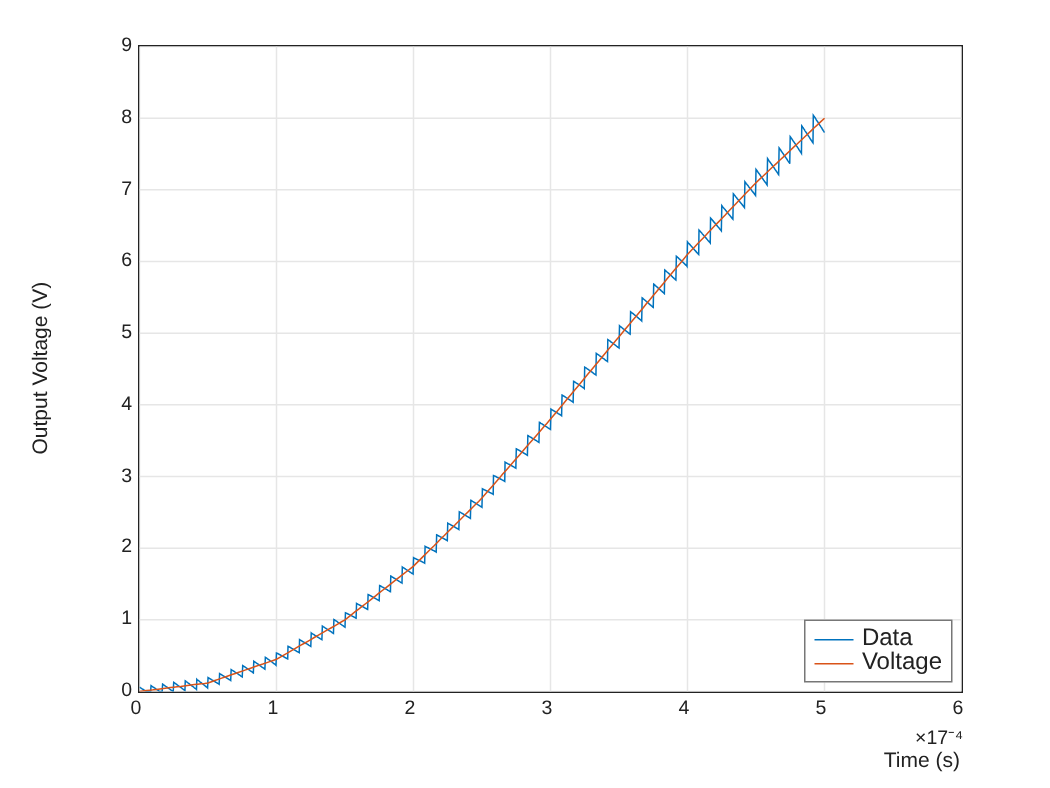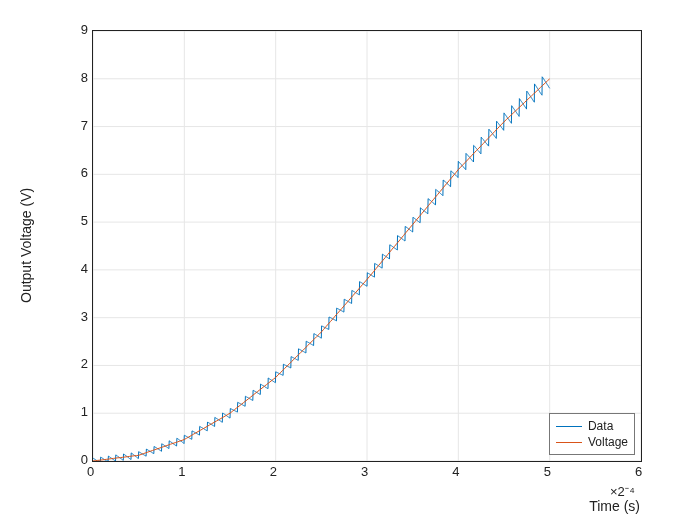--- a/index.html
+++ b/index.html
@@ -3,21 +3,21 @@
 <meta charset="utf-8">
 <style>
   html,body{margin:0;padding:0;width:700px;height:525px;background:#fff;font-family:Arial,Helvetica,sans-serif;font-size:12px;color:#222}
   .figure{position:absolute;left:0;top:0;width:700px;height:525px;background:#fff}
   .axes{position:absolute;left:92px;top:30px;width:548px;height:430px;border:1px solid #222;background:#fff}
   .grid line{stroke:#e6e6e6;stroke-width:1}
   .xlabel,.ylabel{position:absolute;font-size:14px;color:#222}
   .xlabel{left:92px;width:548px;text-align:right;top:498px}
   .ylabel{left:18px;top:30px;height:430px;display:flex;align-items:center;justify-content:center;writing-mode:vertical-rl;transform:rotate(180deg)}
   .xexp{position:absolute;left:610px;top:482px;font-size:13px}
-  .legend{position:absolute;right:6px;bottom:6px;background:#fff;border:1px solid #777;padding:4px 6px;font-size:12px}
+  .legend{position:absolute;right:6px;bottom:6px;background:#fff;border:1px solid #777;padding:4px 6px;font-size:16px}
   .legend-row{display:flex;align-items:center;gap:6px;line-height:16px}
   .legend-swatch{width:26px;height:0;border-top:1.5px solid}
 </style>
 </head>
 <body>
 
 <div class="figure">
 
   <div class="ylabel">Output Voltage (V)</div>
 
@@ -75,16 +75,16 @@
       <div style="position: absolute; left: 74px; top: 356.444px; font-size: 13px; text-align: right; width: 14px;">2</div>
       <div style="position: absolute; left: 74px; top: 308.667px; font-size: 13px; text-align: right; width: 14px;">3</div>
       <div style="position: absolute; left: 74px; top: 260.889px; font-size: 13px; text-align: right; width: 14px;">4</div>
       <div style="position: absolute; left: 74px; top: 213.111px; font-size: 13px; text-align: right; width: 14px;">5</div>
       <div style="position: absolute; left: 74px; top: 165.333px; font-size: 13px; text-align: right; width: 14px;">6</div>
       <div style="position: absolute; left: 74px; top: 117.556px; font-size: 13px; text-align: right; width: 14px;">7</div>
       <div style="position: absolute; left: 74px; top: 69.7778px; font-size: 13px; text-align: right; width: 14px;">8</div>
       <div style="position: absolute; left: 74px; top: 22px; font-size: 13px; text-align: right; width: 14px;">9</div>
     </div>
 
-  <div class="xexp">×2⁻⁴</div>
+  <div class="xexp">×17⁻⁴</div>
   <div class="xlabel">Time (s)</div>
 
 </div>
 
 </body></html>

